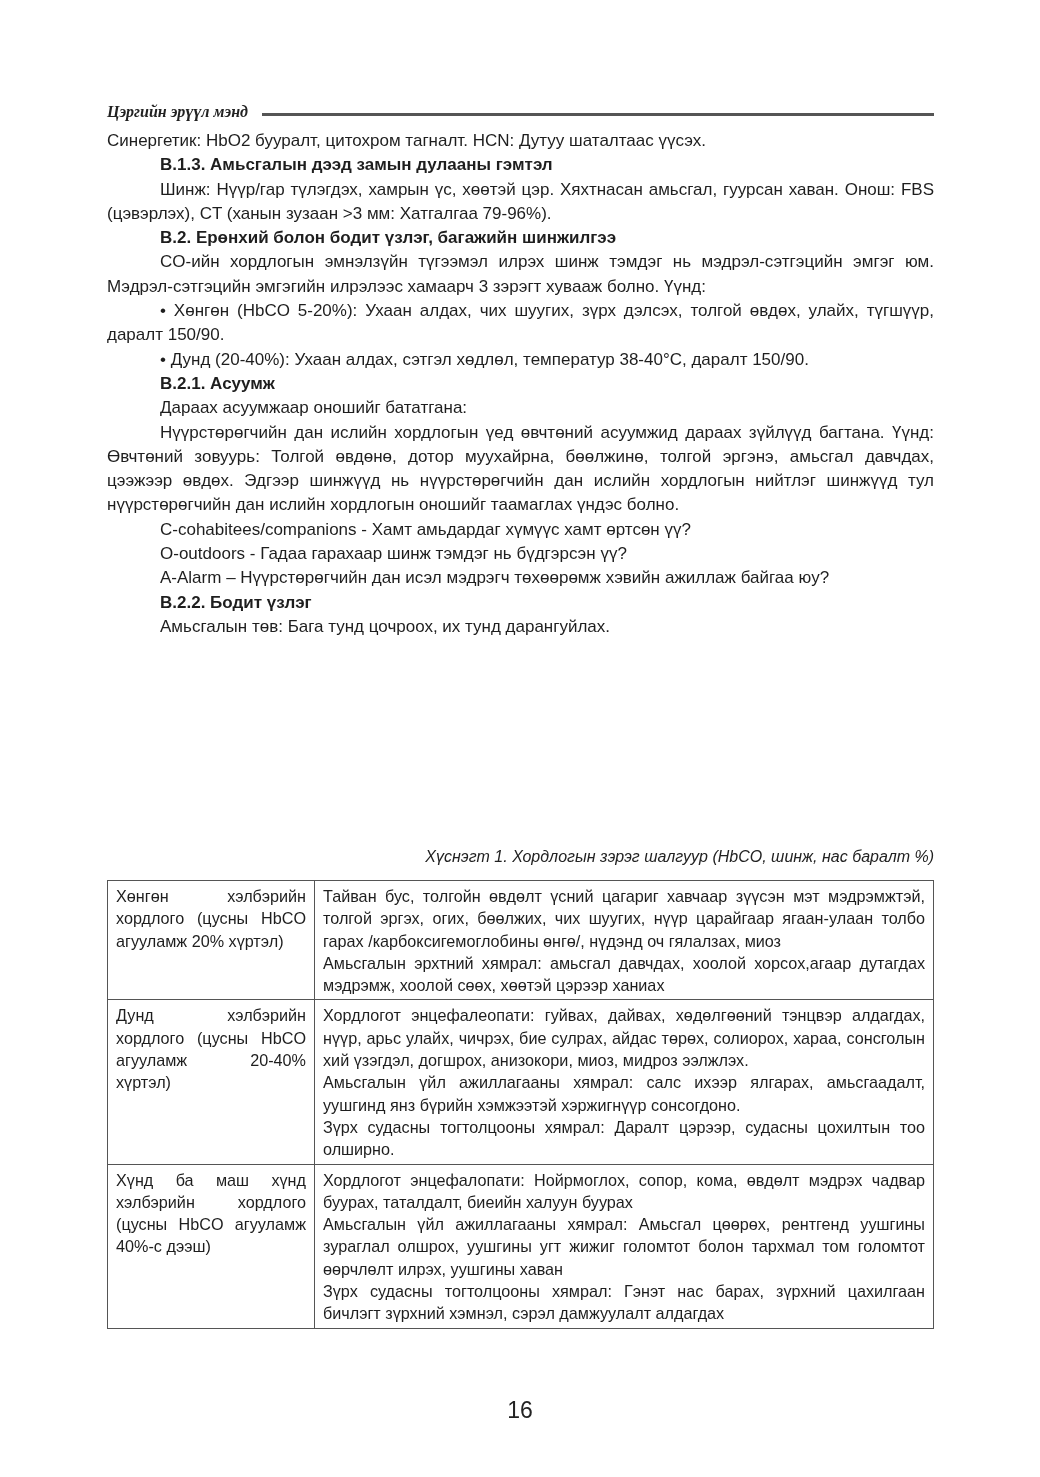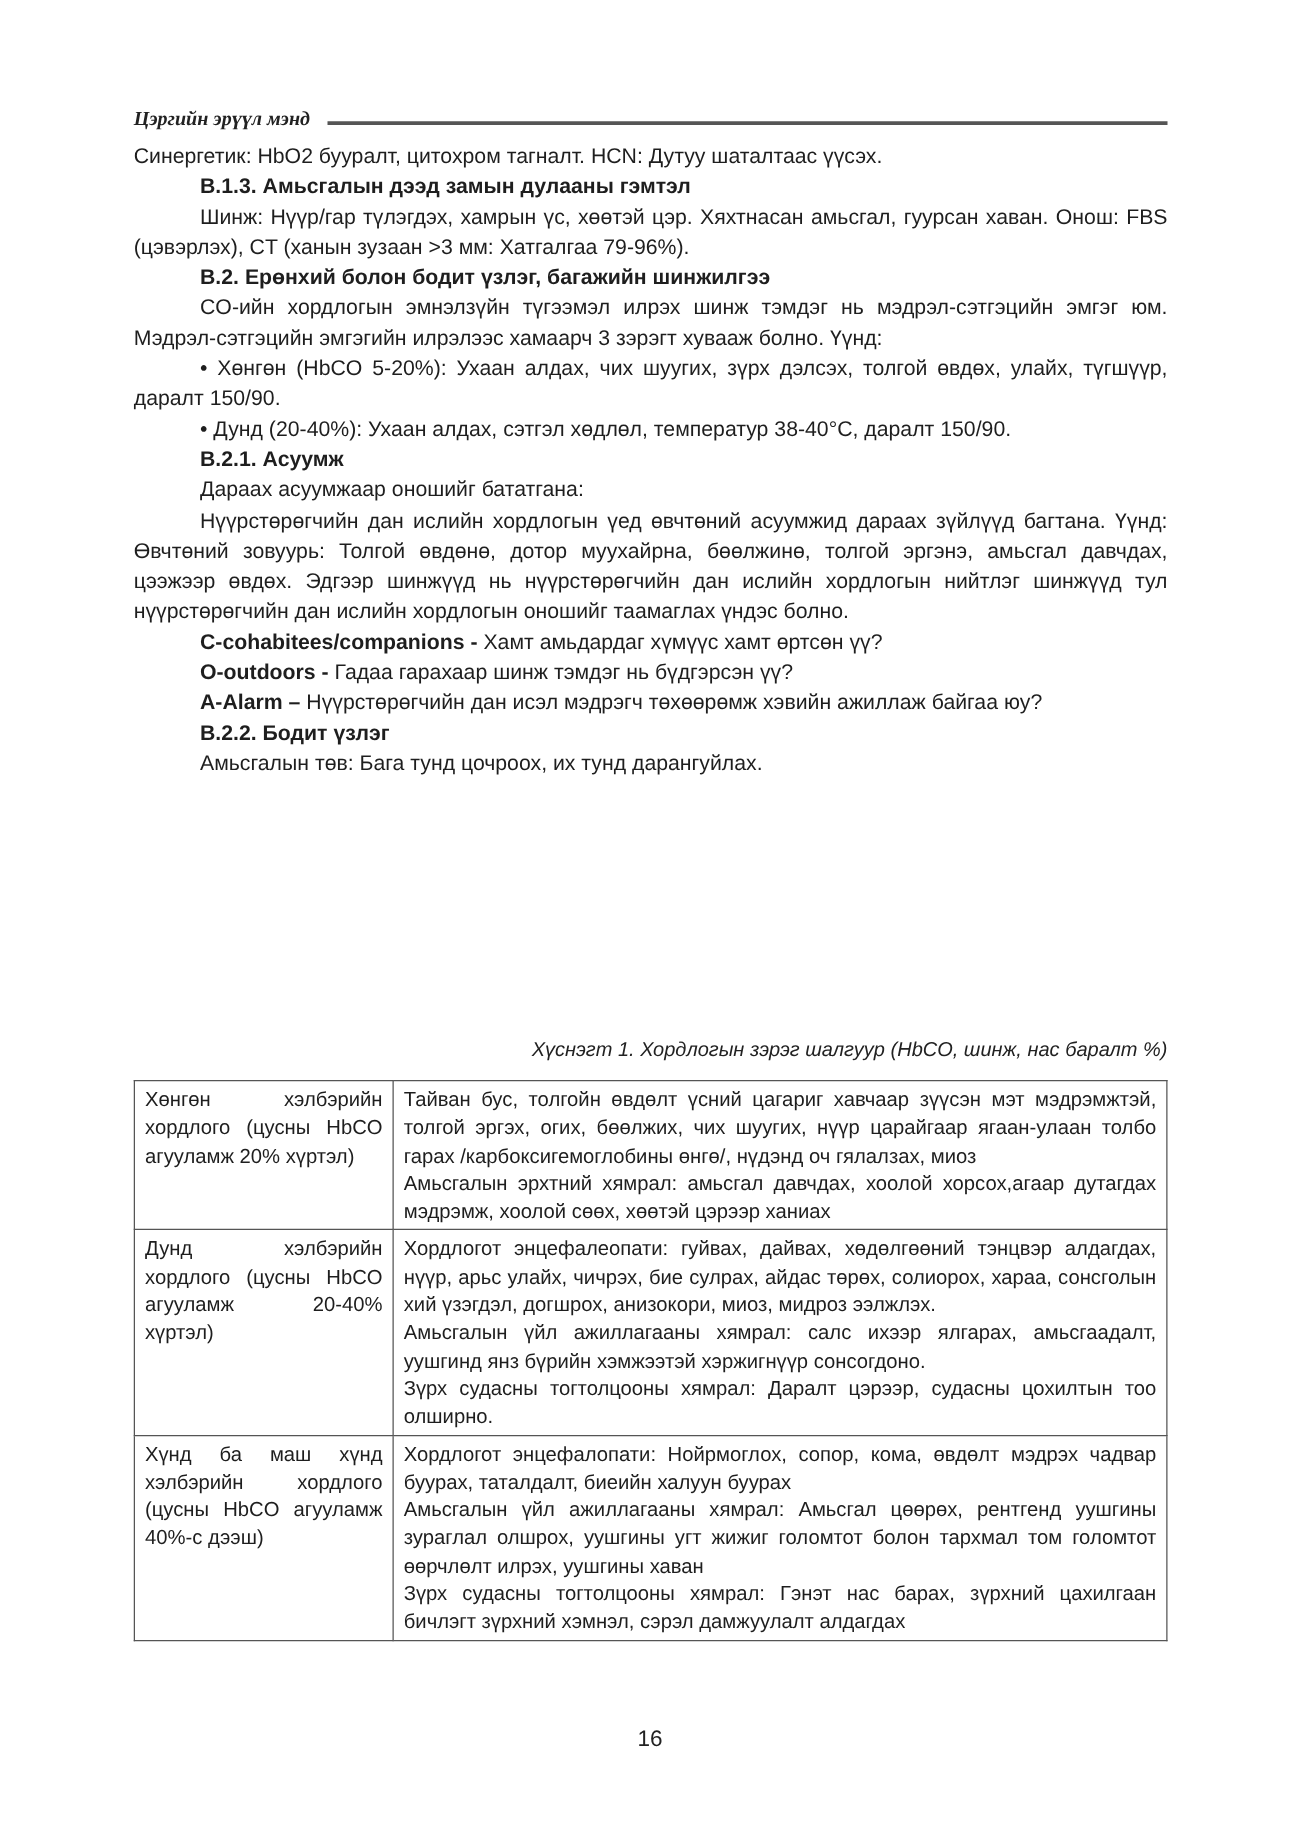--- a/index.html
+++ b/index.html
@@ -1,31 +1,31 @@
 <!DOCTYPE html>
 <html><head>
 <meta charset="utf-8">
 <style>
   html, body { margin: 0; padding: 0; background: #ffffff; }
   body { width: 1040px; height: 1477px; position: relative; overflow: hidden; color: #1e1e1e; }
-  .page { position: absolute; left: 0; top: 0; width: 1040px; height: 1300px; }
+  .page { position: absolute; left: 0; top: 16px; width: 1040px; height: 1300px; }
   .running-head { position: absolute; left: 107px; top: 84px; width: 827px; height: 24px; display: flex; align-items: center; }
   .running-head .title { font-family: "Liberation Serif", serif; font-style: italic; font-weight: bold; font-size: 16px; color: #222; white-space: nowrap; }
   .running-head .rule { flex: 1; height: 3px; background: #555; margin-left: 14px; margin-top: 5px; }
   .body-text { position: absolute; left: 107px; top: 113px; width: 827px; font-family: "Liberation Sans", sans-serif; font-size: 17px; line-height: 24.3px; color: #1e1e1e; }
   .body-text p { margin: 0; text-align: justify; }
   .indent { text-indent: 53px; }
   .heading { font-weight: bold; padding-left: 53px; }
-  .b { font-weight: bold; margin-top: 17px; }
+  .b { font-weight: normal; margin-top: 17px; }
   .caption { position: absolute; left: 107px; top: 832px; width: 827px; text-align: right; font-family: "Liberation Sans", sans-serif; font-style: italic; font-size: 16px; color: #222; }
   table.criteria { position: absolute; left: 107px; top: 864px; width: 827px; border-collapse: collapse; font-family: Liberation Sans, sans-serif; font-size: 16.2px; line-height: 22.3px; color: #1e1e1e; }
   table.criteria td { border: 1.5px solid #555; vertical-align: top; padding: 4px 8px 3px 8px; text-align: justify; }
   table.criteria td.left { width: 190px; }
   table.criteria .line { display: block; }
-  .page-number { position: absolute; left: 0; width: 1040px; top: 1381px; text-align: center; font-family: "Liberation Sans", sans-serif; font-size: 18px; color: #222; }
+  .page-number { position: absolute; left: 0; width: 1040px; top: 1381px; text-align: center; font-family: "Liberation Sans", sans-serif; font-size: 23px; color: #222; }
 </style>
 </head>
 <body>
 
 <div class="page">
 
   <div class="running-head">
     <span class="title">Цэргийн эрүүл мэнд</span>
     <span class="rule"></span>
   </div>

